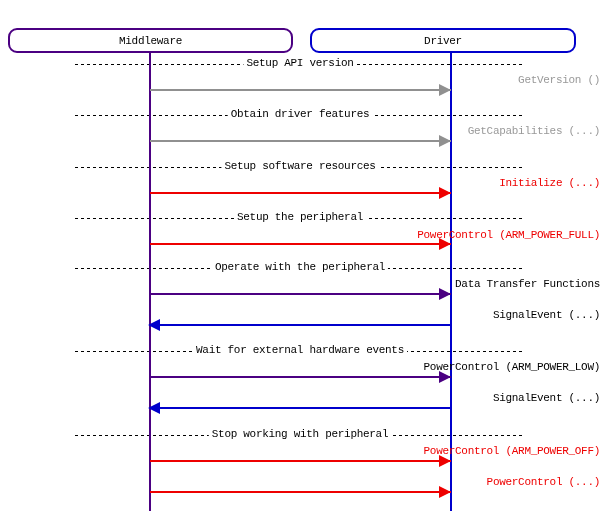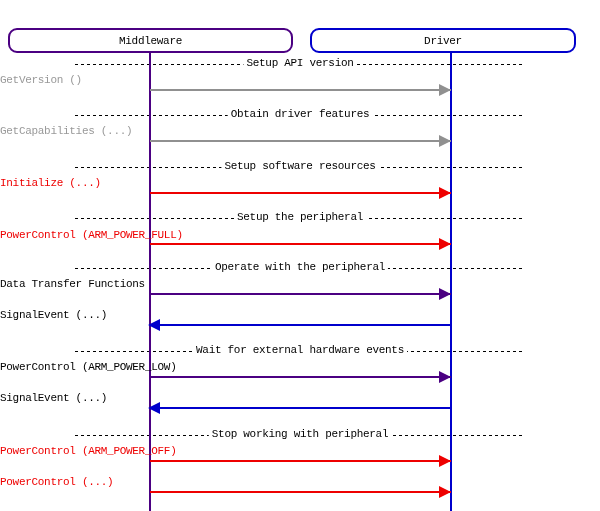--- a/index.html
+++ b/index.html
@@ -62,21 +62,21 @@
     position: absolute;
     left: 150px;
     width: 301px;
     height: 2px;
     z-index: 2;
   }
   .message-label {
     position: absolute;
     left: 0;
     width: 600px;
-    text-align: left;
+    text-align: right;
     line-height: 15px;
     white-space: nowrap;
     z-index: 3;
   }
   .arrow-right, .arrow-left {
     position: absolute;
     width: 0;
     height: 0;
     border-top: 6px solid transparent;
     border-bottom: 6px solid transparent;

